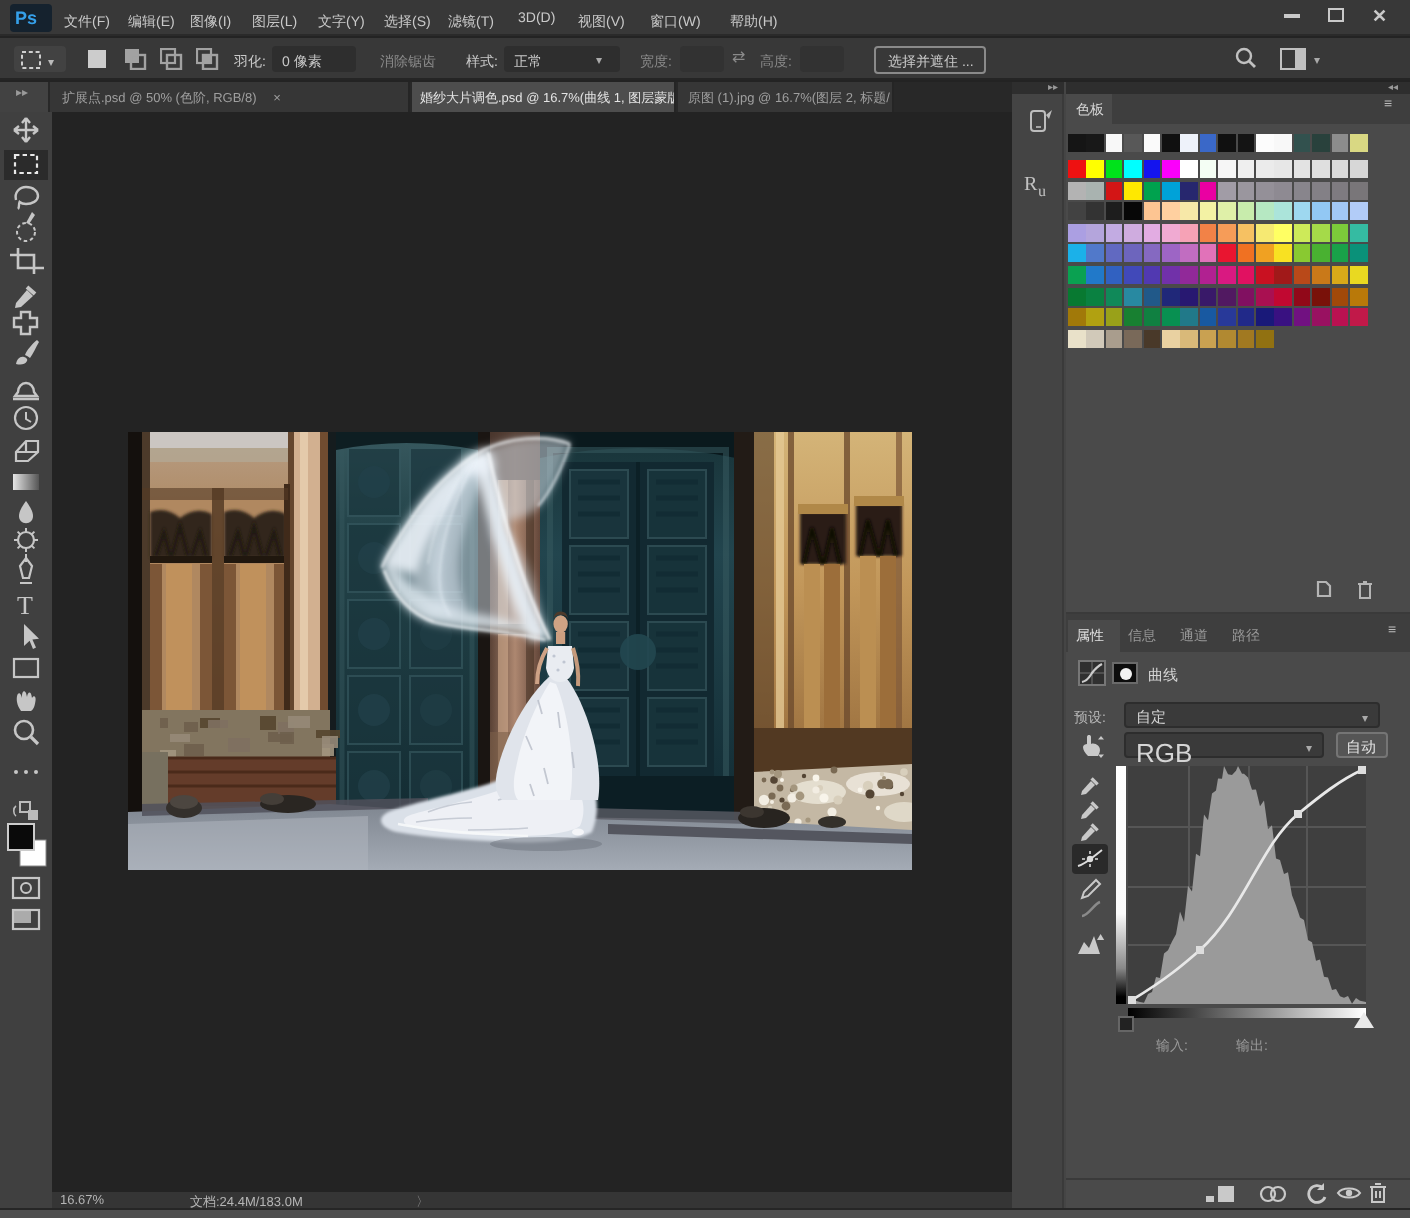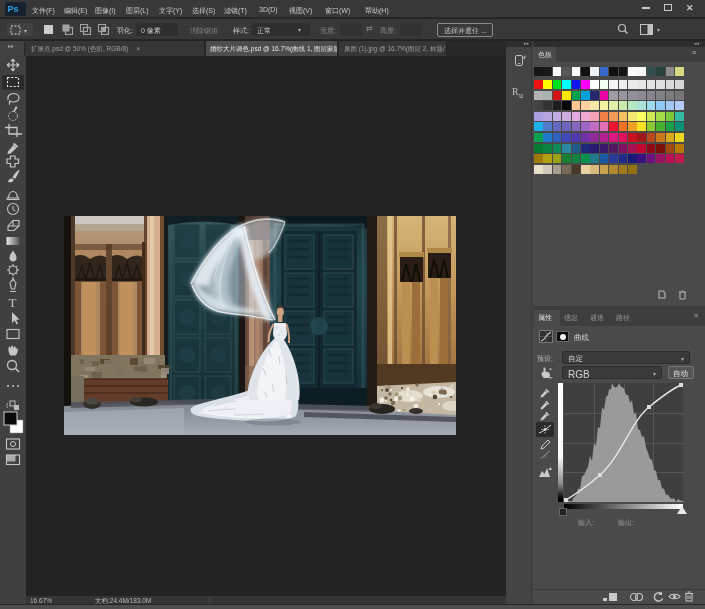--- a/index.html
+++ b/index.html
@@ -615,21 +615,21 @@
 <div class="abs" style="left:574px;top:333px;font-size:7.5px;color:#d5d5d5;">曲线</div>
 <div class="abs" style="left:537px;top:354px;font-size:7px;color:#b5b5b5;">预设:</div>
 <div class="abs" style="left:562px;top:351px;width:128px;height:13px;background:#3a3a3a;border:1px solid #2d2d2d;border-radius:2px;"></div>
 <div class="abs" style="left:568px;top:354px;font-size:7.5px;color:#d5d5d5;">自定</div>
 <div class="abs" style="left:681px;top:354.5px;color:#aaa;font-size:6px;">▾</div>
 <svg class="abs" style="left:538px;top:366px;" width="15" height="14">
         <path d="M5.5 6 L5.5 2.5 C5.5 1.2 7.5 1.2 7.5 2.5 L7.5 6 C8.5 5.5 10 5.8 11 6.8 C12 7.8 12.2 9 11.8 10.2 L11 12 L6 12 C4.5 10.5 3.5 9 3.5 7.5 C3.5 6.5 4.8 6 5.5 6 Z" fill="#c9c9c9"></path>
         <path d="M12.5 2 L14 3.8 L11 3.8 Z M12.5 13 L14 11.2 L11 11.2 Z" fill="#c9c9c9"></path>
       </svg>
 <div class="abs" style="left:562px;top:366px;width:100px;height:13px;background:#3a3a3a;border:1px solid #2d2d2d;border-radius:2px;"></div>
-<div class="abs" style="left:568px;top:369px;font-size:10px;color:#d5d5d5;">RGB</div>
+<div class="abs" style="left:568px;top:369px;font-size:13px;color:#d5d5d5;">RGB</div>
 <div class="abs" style="left:653px;top:369.5px;color:#aaa;font-size:6px;">▾</div>
 <div class="abs" style="left:668px;top:366px;width:26px;height:13px;background:#555555;border:1px solid #757575;border-radius:2px;"></div>
 <div class="abs" style="left:673px;top:369px;font-size:7.5px;color:#e2e2e2;">自动</div>
 <svg class="abs" style="left:539px;top:386px;" width="12" height="12">
         <path d="M2 9.5 L6.5 4.5 L8.5 6.5 L4 11 L1.5 11.5 Z" fill="#c9c9c9"></path>
         <path d="M6.8 3.2 L9.8 6.2" stroke="#c9c9c9" stroke-width="1.6"></path>
       </svg>
 <svg class="abs" style="left:539px;top:397.5px;" width="12" height="12">
         <path d="M2 9.5 L6.5 4.5 L8.5 6.5 L4 11 L1.5 11.5 Z" fill="#c9c9c9"></path>
         <path d="M6.8 3.2 L9.8 6.2" stroke="#c9c9c9" stroke-width="1.6"></path>

